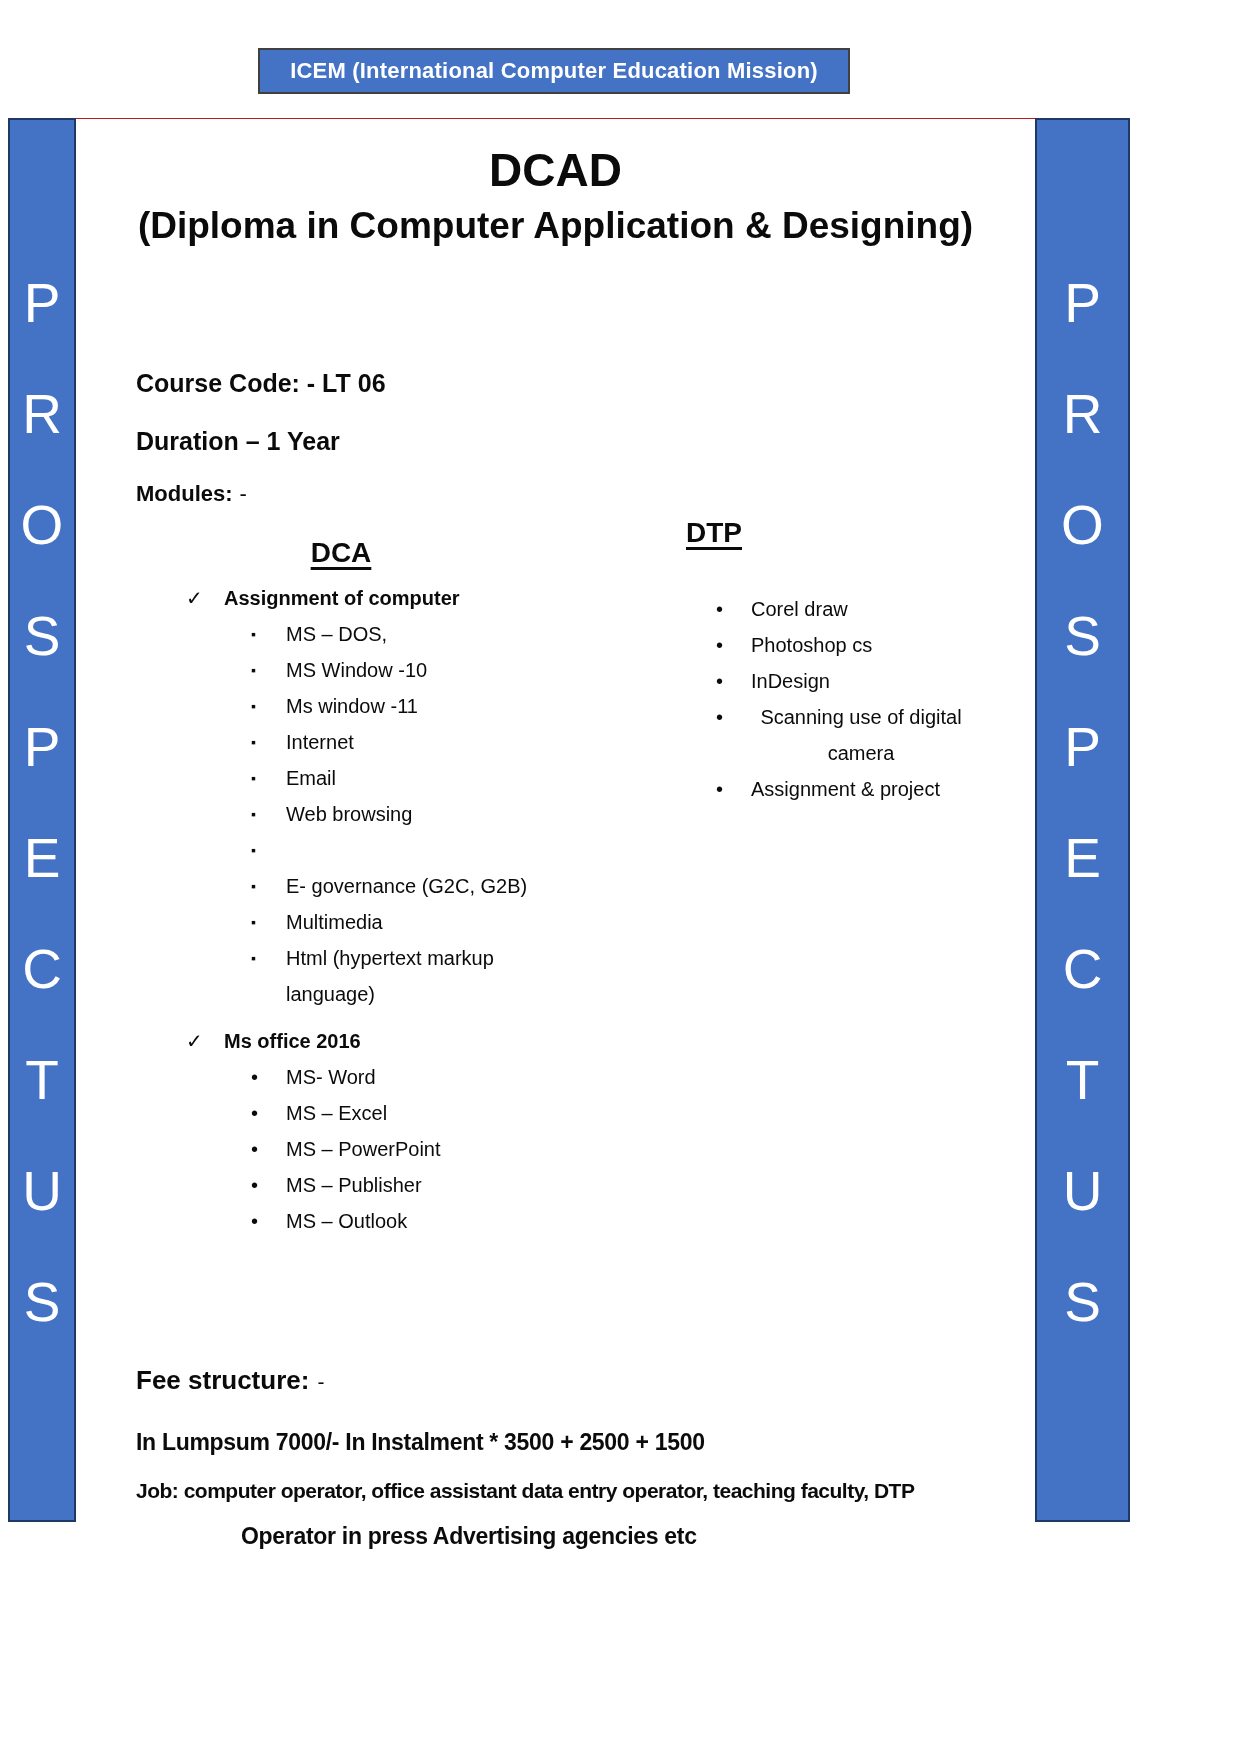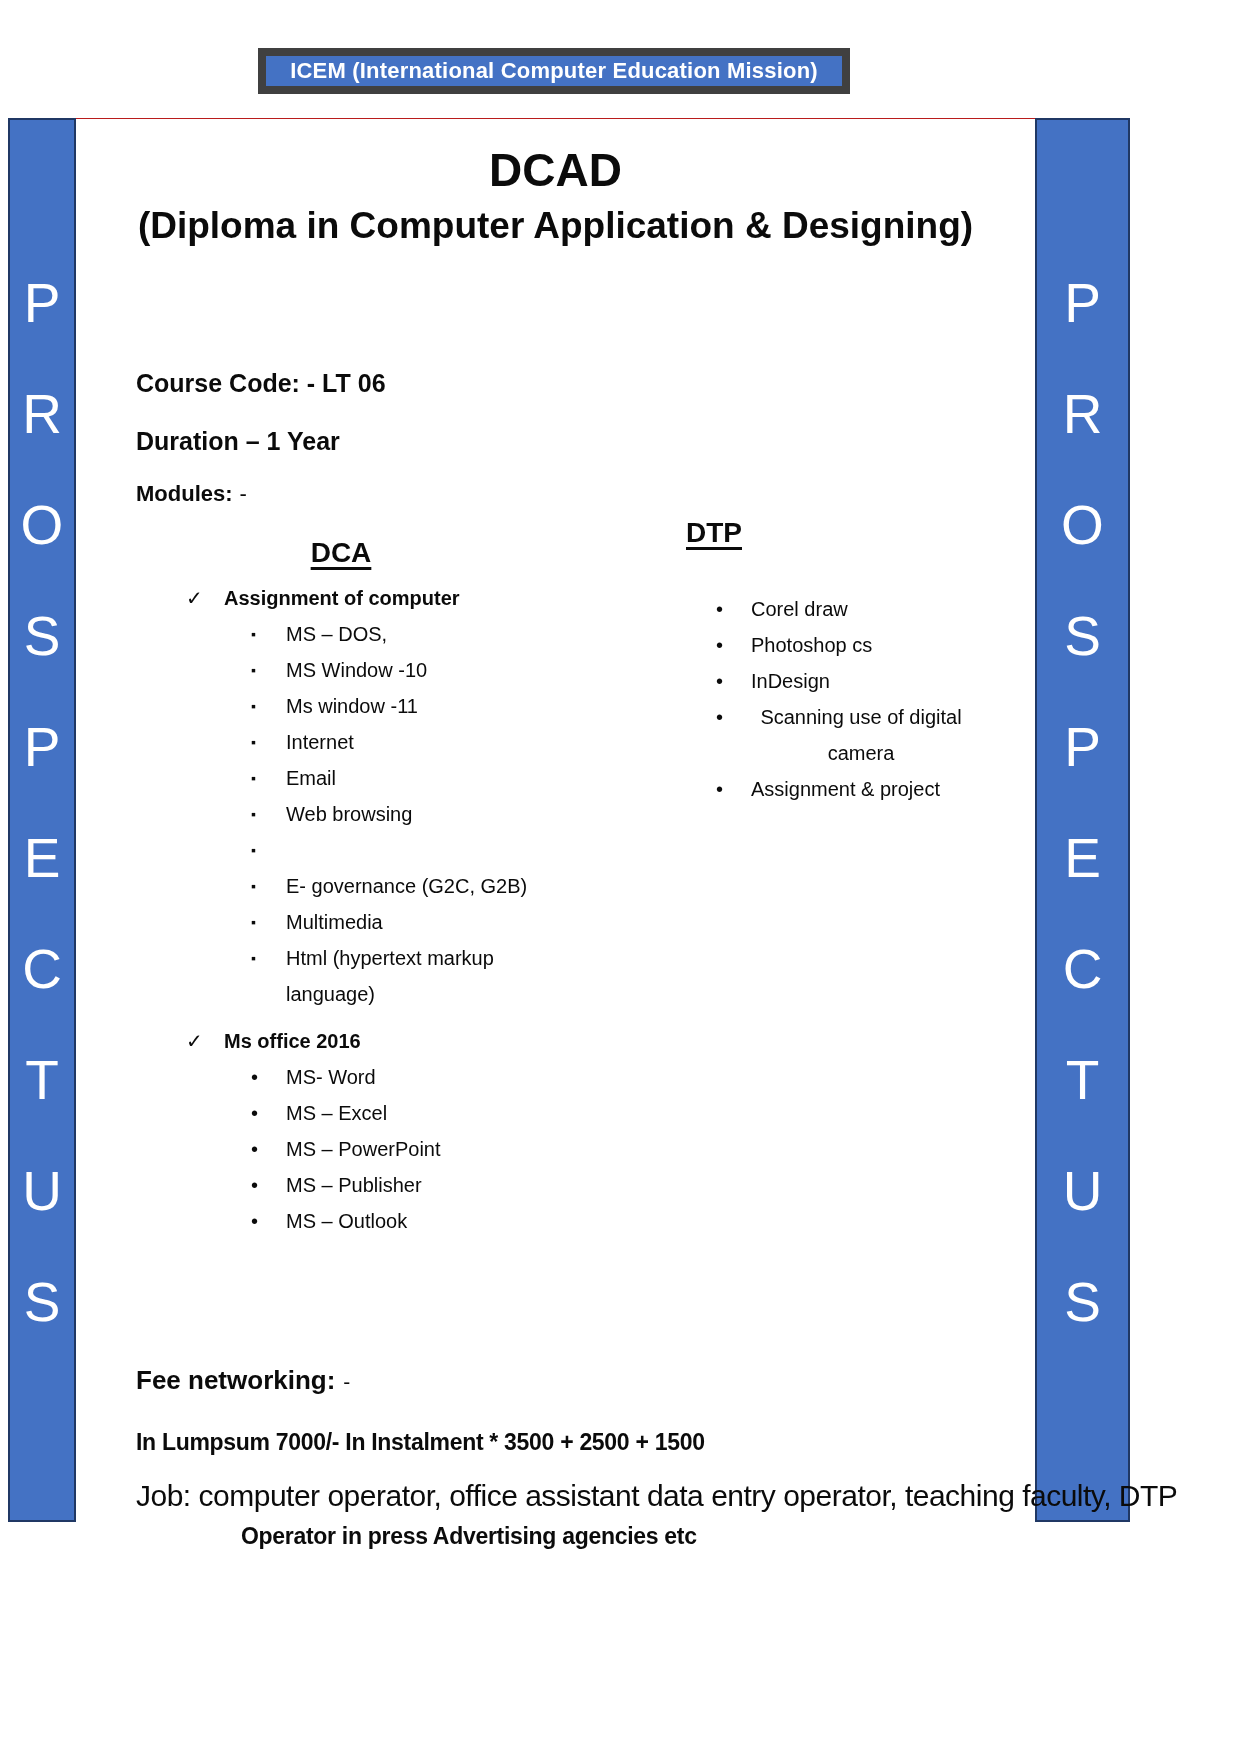--- a/index.html
+++ b/index.html
@@ -20,21 +20,21 @@
   #bar-left  { left:8px;    width:68px; }
   #bar-right { left:1035px; width:95px; }
   .side-bar .letter {
     height:111px; display:flex; align-items:center; justify-content:center;
     color:#ffffff; font-size:55px; line-height:1;
   }
 
   
   .banner {
     position:absolute; left:258px; top:48px; width:592px; height:46px;
-    background:#4472C4; border:8px solid #404040; box-sizing:border-box;
+    background:#4472C4; border:2px solid #404040; box-sizing:border-box;
     display:flex; align-items:center; justify-content:center;
   }
   .banner .banner-text { color:#ffffff; font-weight:bold; font-size:22px; letter-spacing:0.2px; }
 
   
   .content {
     position:absolute; left:76px; top:118px; width:959px; height:1637px;
     border-top:1px solid #b91c1c; box-sizing:border-box;
   }
 
@@ -83,21 +83,21 @@
     position:absolute; left:60px; top:1246px;
     font-size:26px; font-weight:bold; white-space:nowrap;
   }
   #fee-heading .suffix { font-weight:normal; font-size:21px; margin-left:8px; }
   #fee-detail {
     position:absolute; left:60px; top:1310px;
     font-size:23px; font-weight:bold; letter-spacing:-0.3px; white-space:nowrap;
   }
   #job-line1 {
     position:absolute; left:60px; top:1360px;
-    font-size:30px; font-weight:normal; letter-spacing:-0.5px; white-space:nowrap;
+    font-size:21px; font-weight:bold; letter-spacing:-0.5px; white-space:nowrap;
   }
   #job-line2 {
     position:absolute; left:165px; top:1404px;
     font-size:23px; font-weight:bold; letter-spacing:-0.3px; white-space:nowrap;
   }
 </style>
 </head>
 <body>
 
 <div class="side-bar" id="bar-left">
@@ -238,20 +238,20 @@
           <span class="txt">Scanning use of digital camera</span>
         </li>
       <li>
           <span class="bullet disc">•</span>
           <span class="txt">Assignment &amp; project</span>
         </li>
     </ul>
   </div>
 
   <div id="fee-heading">
-    <span>Fee networking:</span><span class="suffix">-</span>
+    <span>Fee structure:</span><span class="suffix">-</span>
   </div>
   <div id="fee-detail">In Lumpsum 7000/- In Instalment * 3500 + 2500 + 1500</div>
 
   <div id="job-line1">Job: computer operator, office assistant data entry operator, teaching faculty, DTP</div>
   <div id="job-line2">Operator in press Advertising agencies etc</div>
 
 </div>
 
 </body></html>

